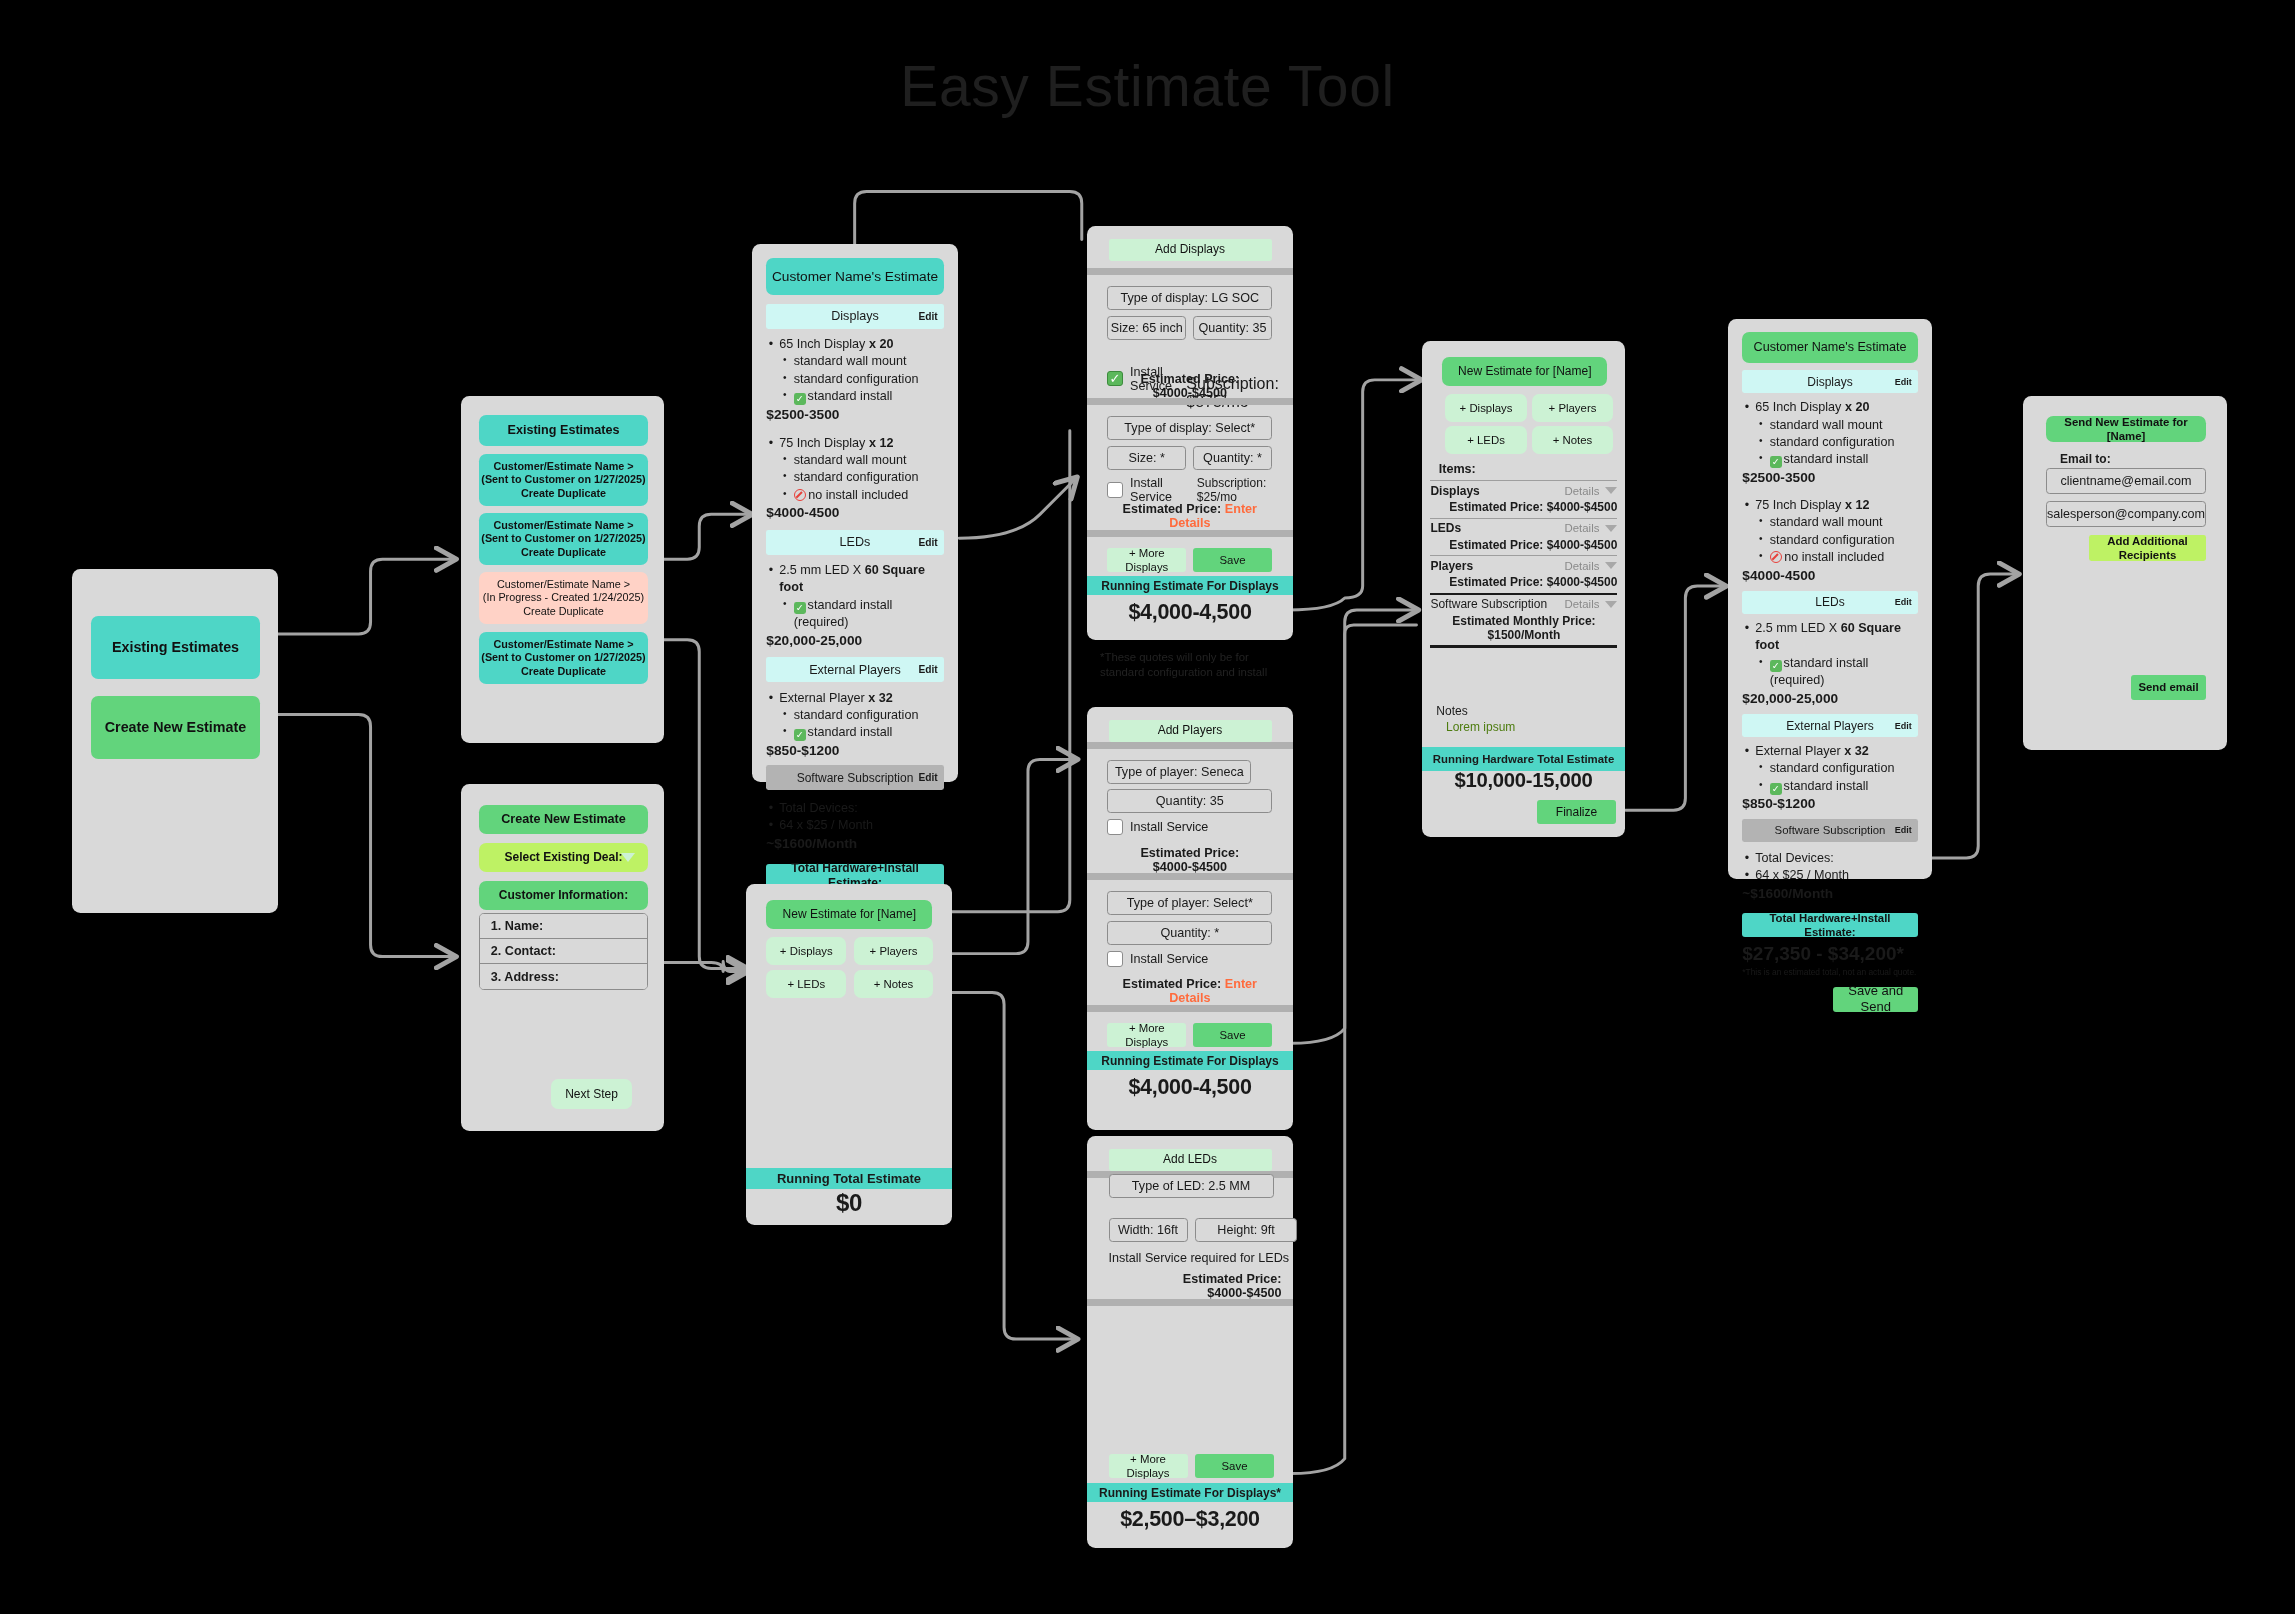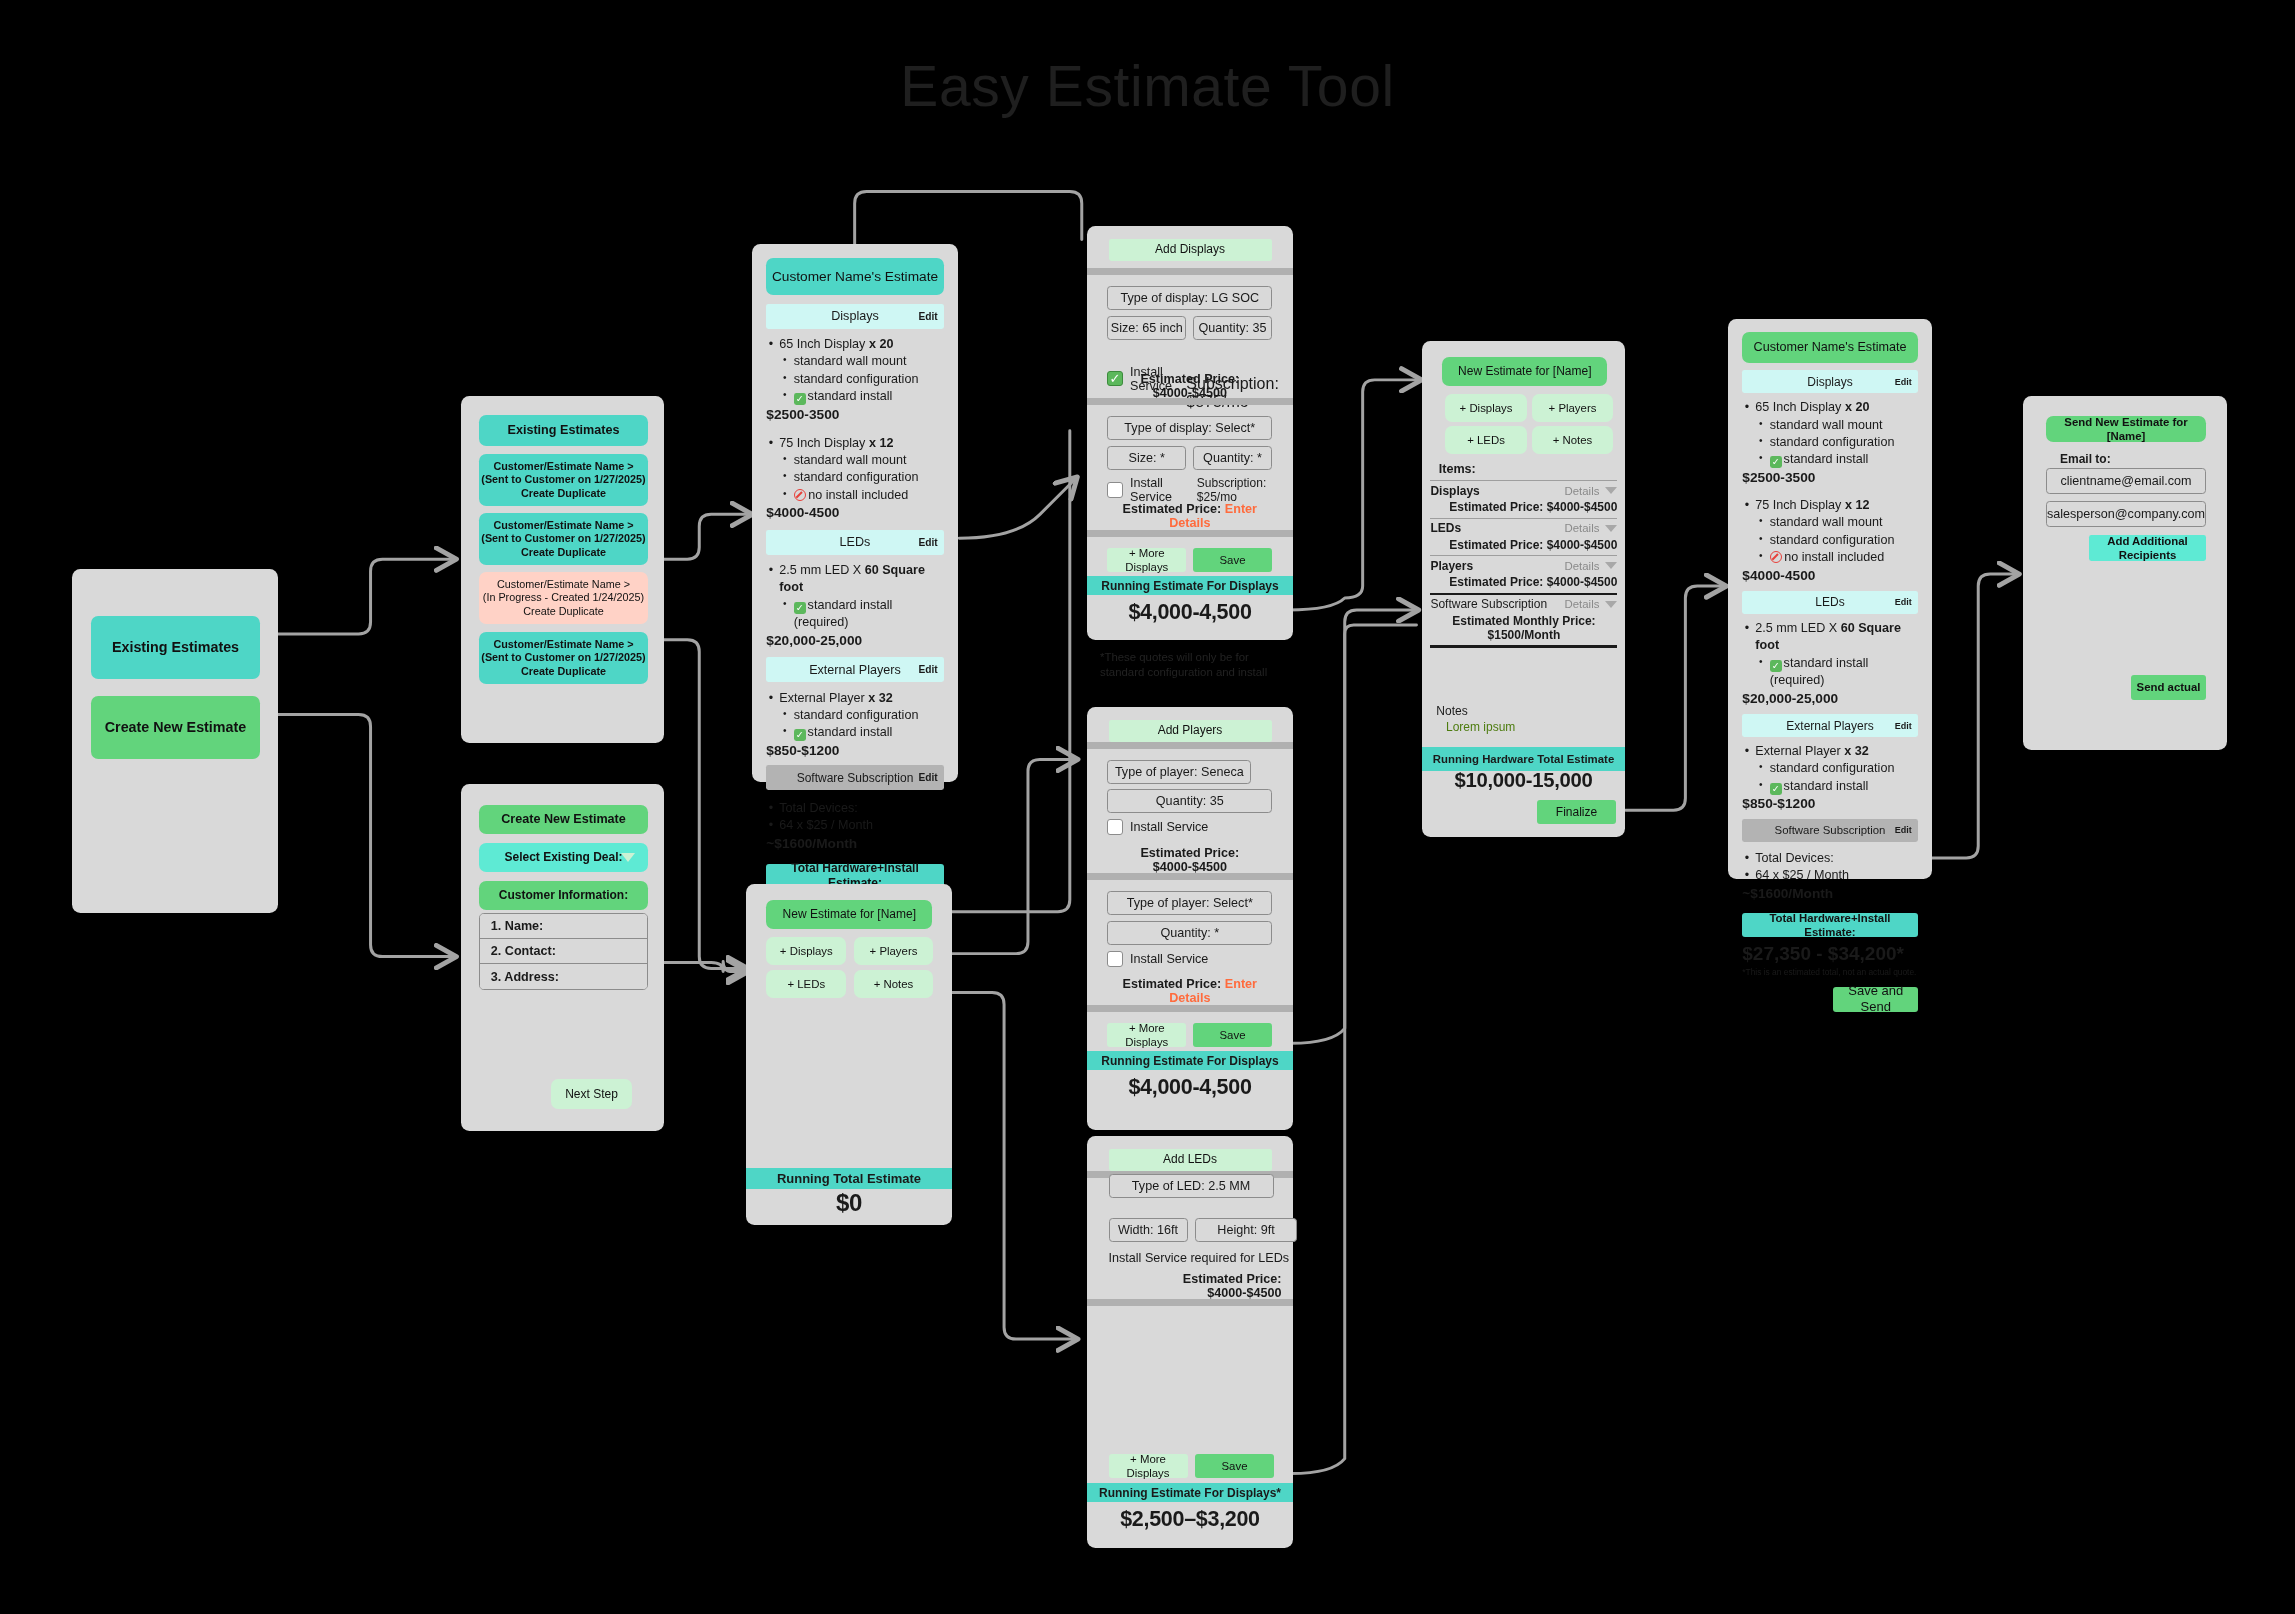--- a/index.html
+++ b/index.html
@@ -25,21 +25,21 @@
   }
 
   .btn {
     display: flex; align-items: center; justify-content: center;
     border-radius: 7.2px; text-align: center; font-weight: 700;
     line-height: 1.25;
   }
   .btn-teal   { background: #4ed6c6; color: #111; }
   .btn-green  { background: #62d47c; color: #111; }
   .btn-mint   { background: #ccf2d4; color: #111; }
-  .btn-gray   { background: #5eead4; color: #111; }
+  .btn-gray   { background: #bef264; color: #111; }
   .btn-pink   { background: #ffd2c6; color: #111; }
 
   .sec-head {
     display: flex; align-items: center; justify-content: center;
     position: relative; border-radius: 2.4px; font-weight: 400;
   }
   .sec-head .edit {
     position: absolute; right: 6px; font-size: 10.2px; font-weight: 700;
   }
   .sec-head.teal { background: #cff7f4; }
@@ -480,17 +480,17 @@
     <div class="small-note" style="margin-top:2.4px;">*This is an estimated total, not an actual quote.</div>
     <div class="btn btn-green" style="margin-top:9.6px; margin-left:91px; width:85px; height:25px; font-size:13px; font-weight:400; border-radius:3px;">Save and Send</div>
   </div>
 
   <div class="panel" style="left:2023px; top:396px; width:204px; height:354px;">
     <div class="btn btn-green" style="position:absolute; left:23px; top:20.3px; width:160px; height:26px; font-size:11.4px; font-weight:700;">Send New Estimate for [Name]</div>
     <div style="position:absolute; left:37px; top:56px; font-size:12px; font-weight:700;">Email to:</div>
     <div class="field" style="position:absolute; left:23px; top:72px; width:160px; height:26px;">clientname@email.com</div>
     <div class="field" style="position:absolute; left:23px; top:105px; width:160px; height:26px;">salesperson@company.com</div>
     <div class="btn btn-gray" style="position:absolute; left:66px; top:139px; width:117px; height:26px; font-size:11.4px; border-radius:2.4px;">Add Additional Recipients</div>
-    <div class="btn btn-green" style="position:absolute; left:108px; top:279px; width:75px; height:25px; font-size:11.4px; border-radius:3px;">Send actual</div>
+    <div class="btn btn-green" style="position:absolute; left:108px; top:279px; width:75px; height:25px; font-size:11.4px; border-radius:3px;">Send email</div>
   </div>
 
 </div>
 
 
 </body></html>

